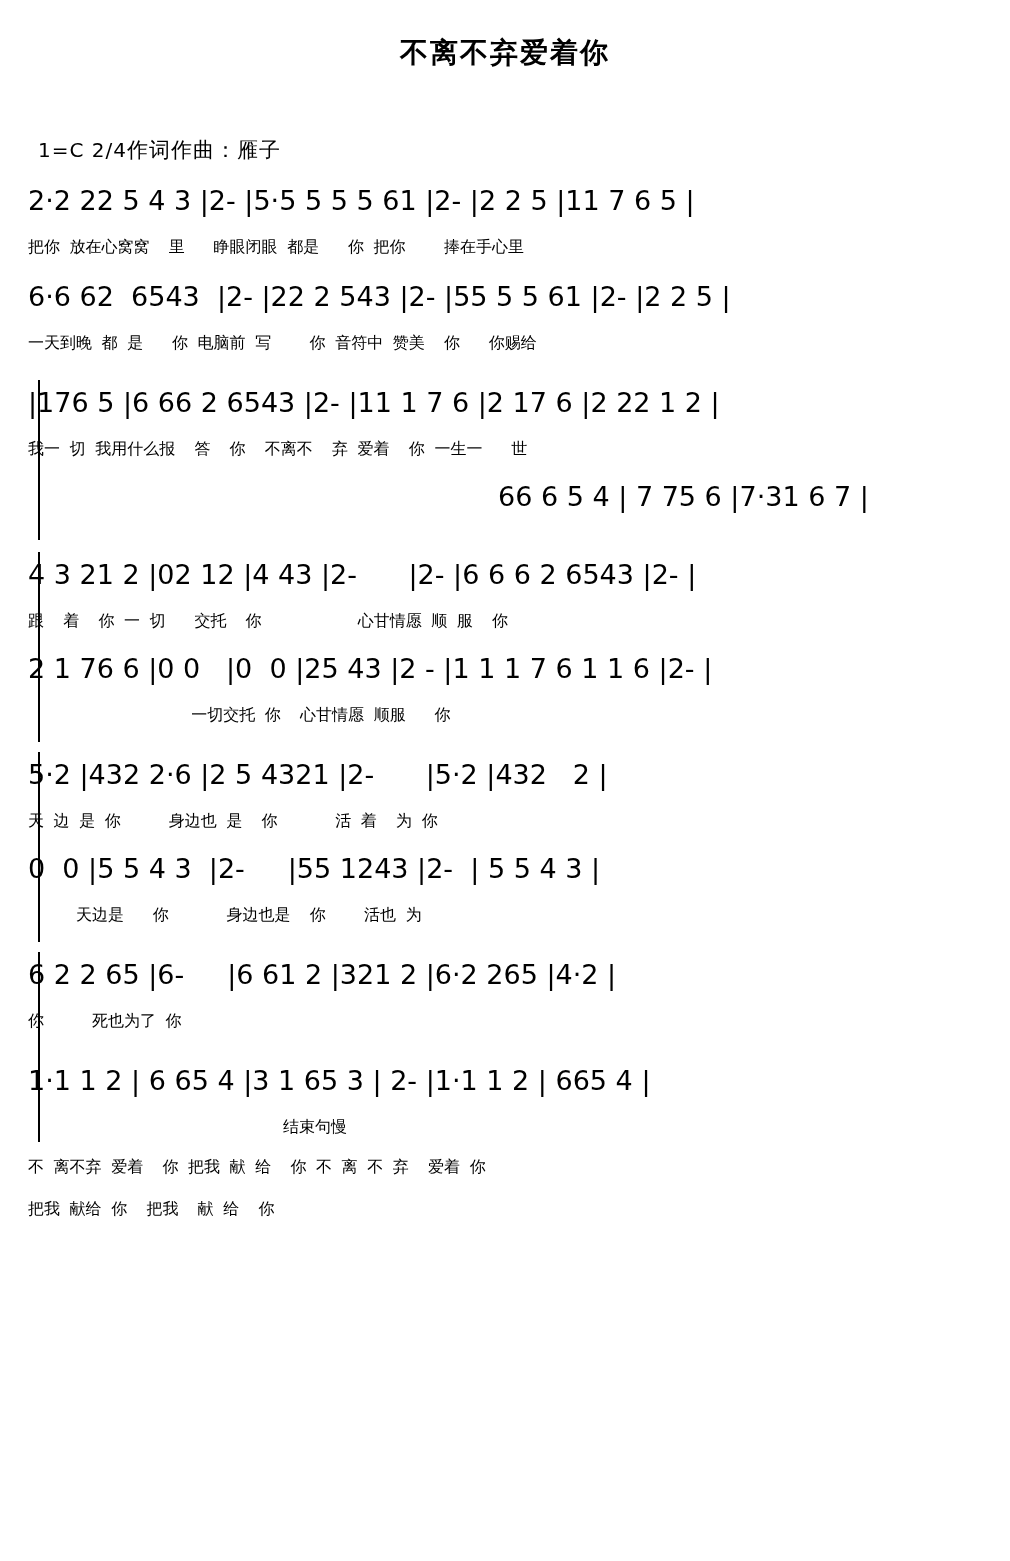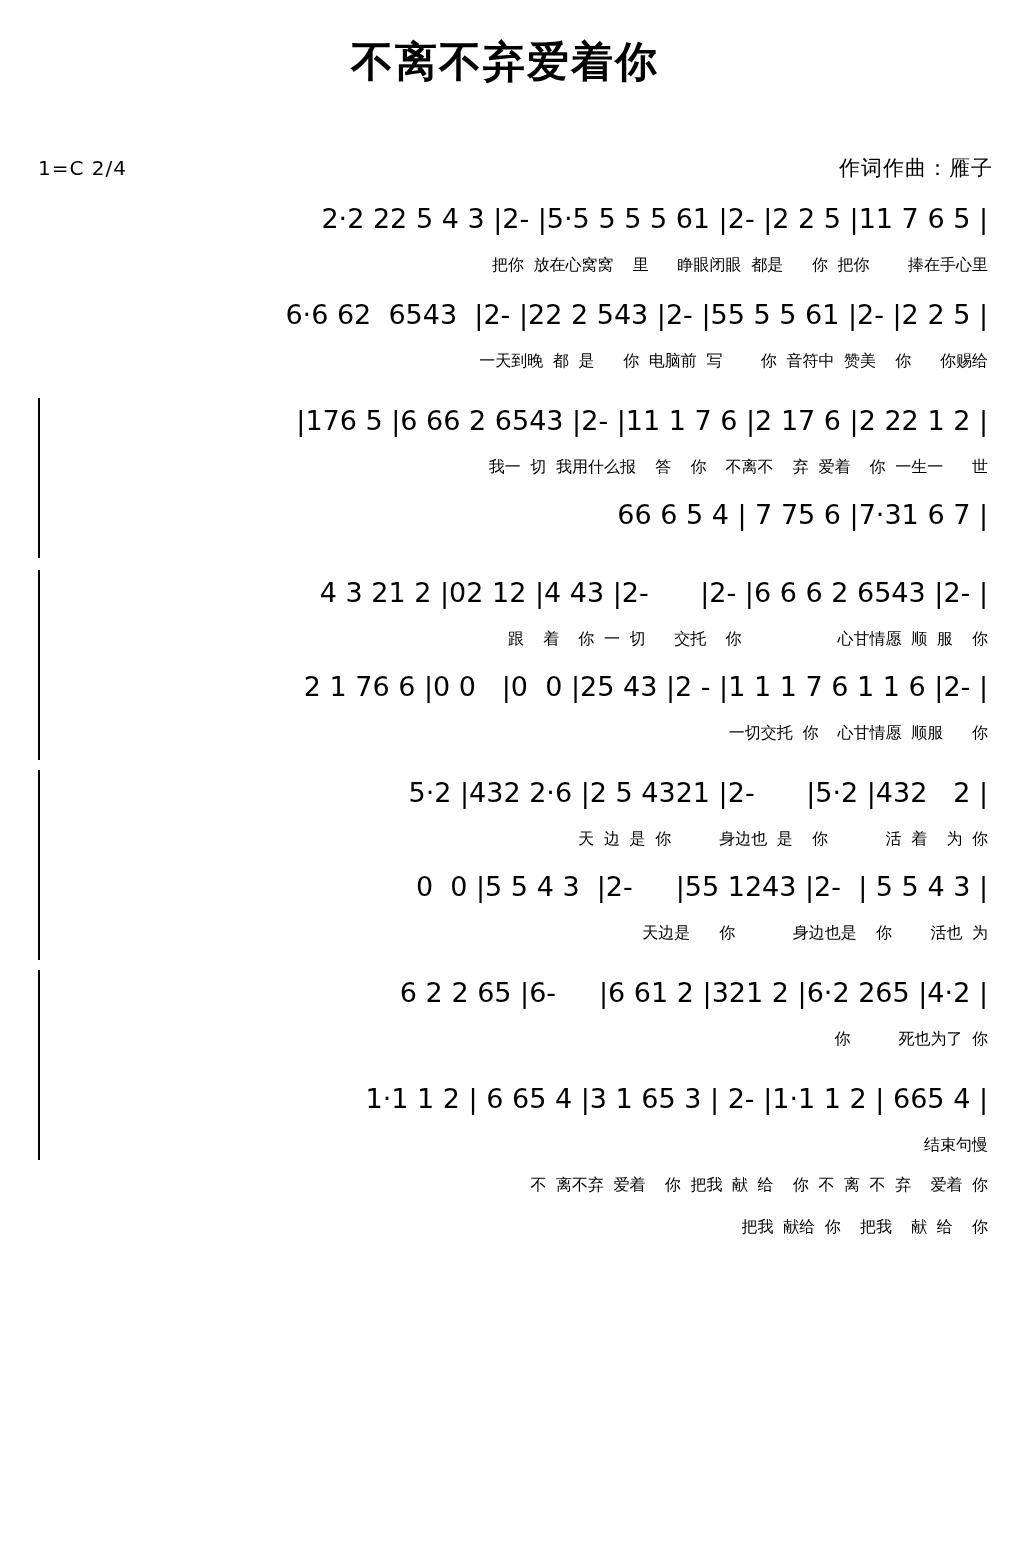--- a/index.html
+++ b/index.html
@@ -16,30 +16,29 @@
     overflow: hidden;
   }
   .page {
     position: relative;
     width: 1010px;
     height: 1561px;
     padding: 0;
   }
   .title {
     text-align: center;
-    font-size: 42px;
+    font-size: 28px;
     font-weight: bold;
     letter-spacing: 2px;
     margin-top: 34px;
     margin-bottom: 10px;
     font-family: "DejaVu Sans", sans-serif;
   }
   .meta-row {
     display: flex;
-    justify-content: space-between;
     align-items: baseline;
     padding: 0 17px 0 38px;
     margin-top: 18px;
     margin-bottom: 10px;
   }
   .meta-left {
     font-size: 20px;
     font-family: "DejaVu Sans", sans-serif;
     letter-spacing: 1px;
   }
@@ -49,21 +48,20 @@
     letter-spacing: 1px;
     margin-top: 46px;
   }
   .score {
     padding: 0 22px 0 28px;
   }
   
   .sysblock {
     position: relative;
     margin-bottom: 2px;
-    text-align: right;
   }
   .notation {
     font-family: "DejaVu Sans", sans-serif;
     font-size: 27px;
     line-height: 54px;
     white-space: pre;
     letter-spacing: 0px;
   }
   .lyrics {
     font-family: Liberation Mono, monospace;

